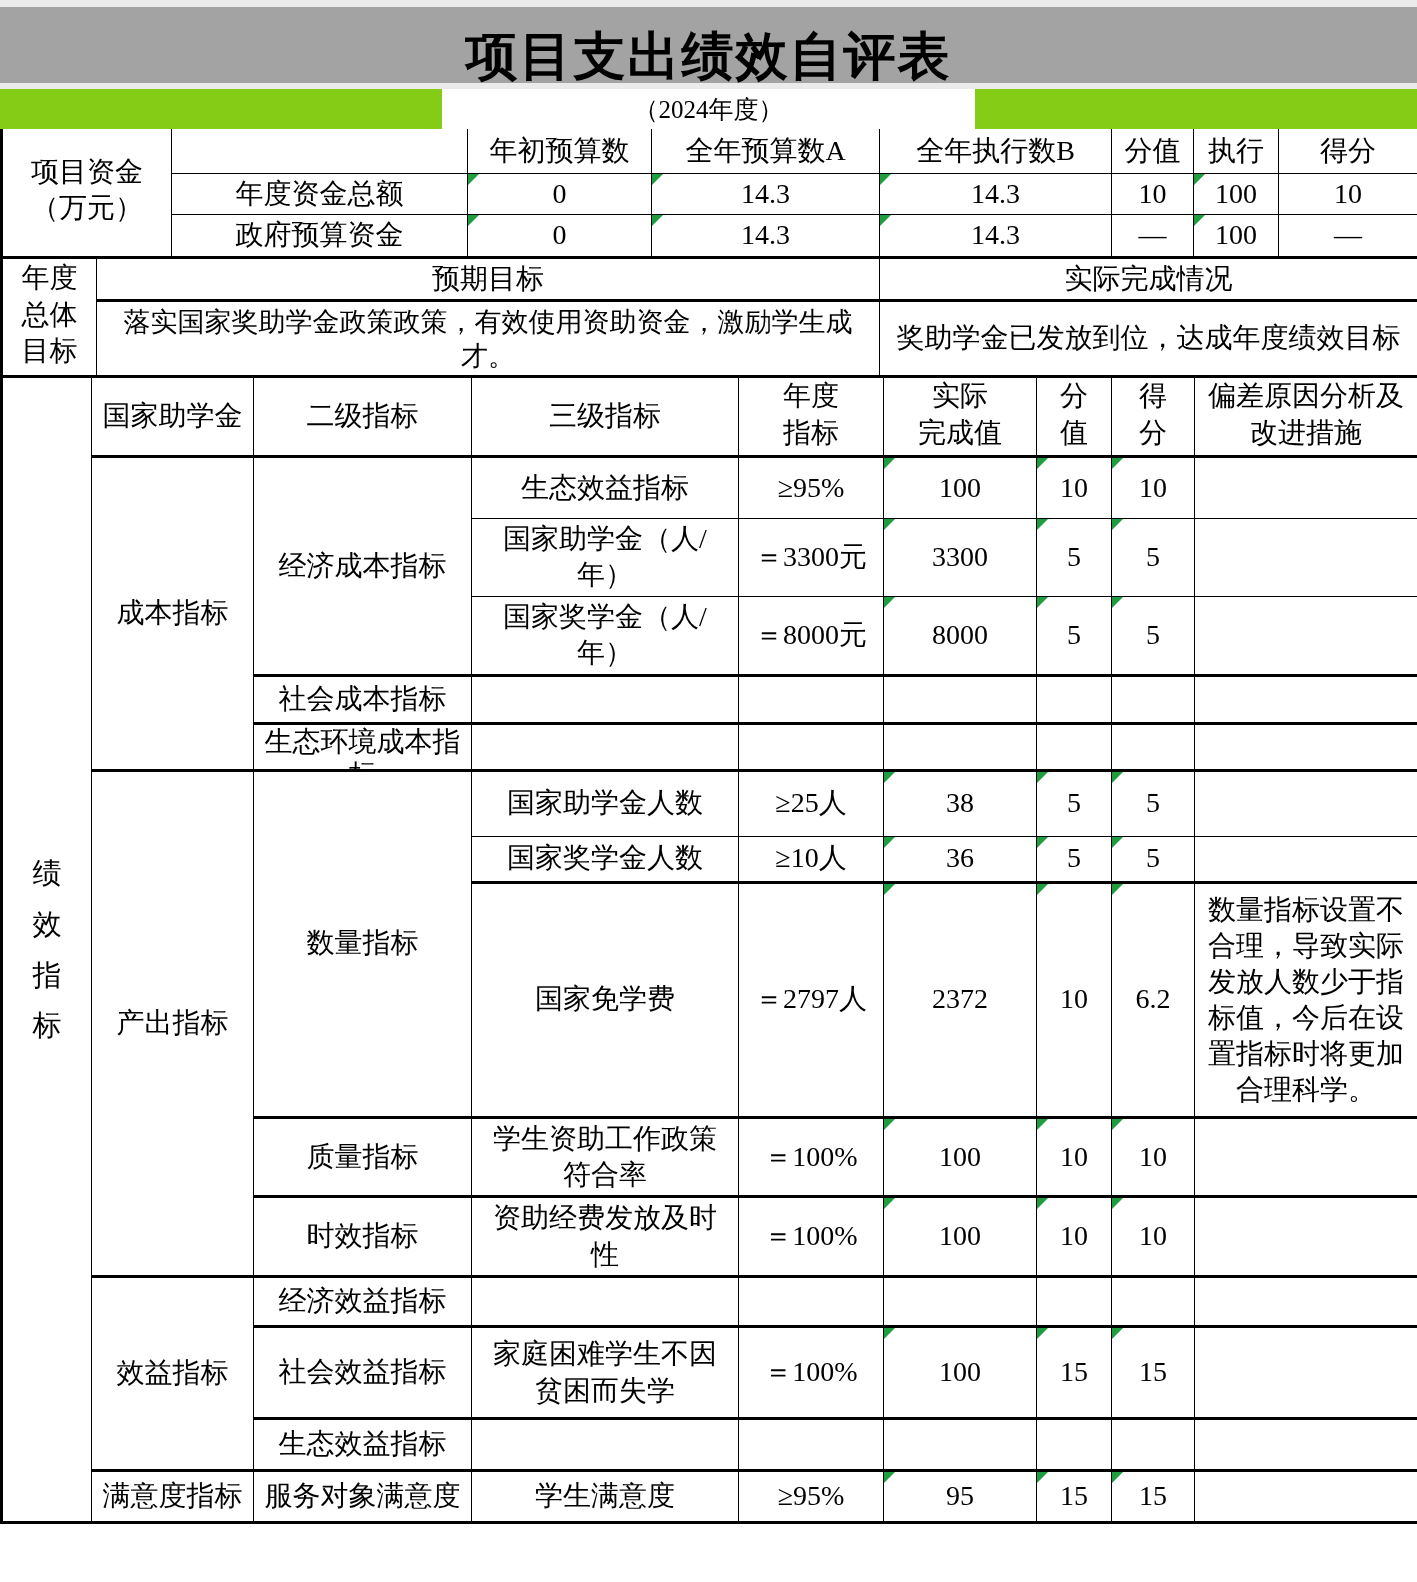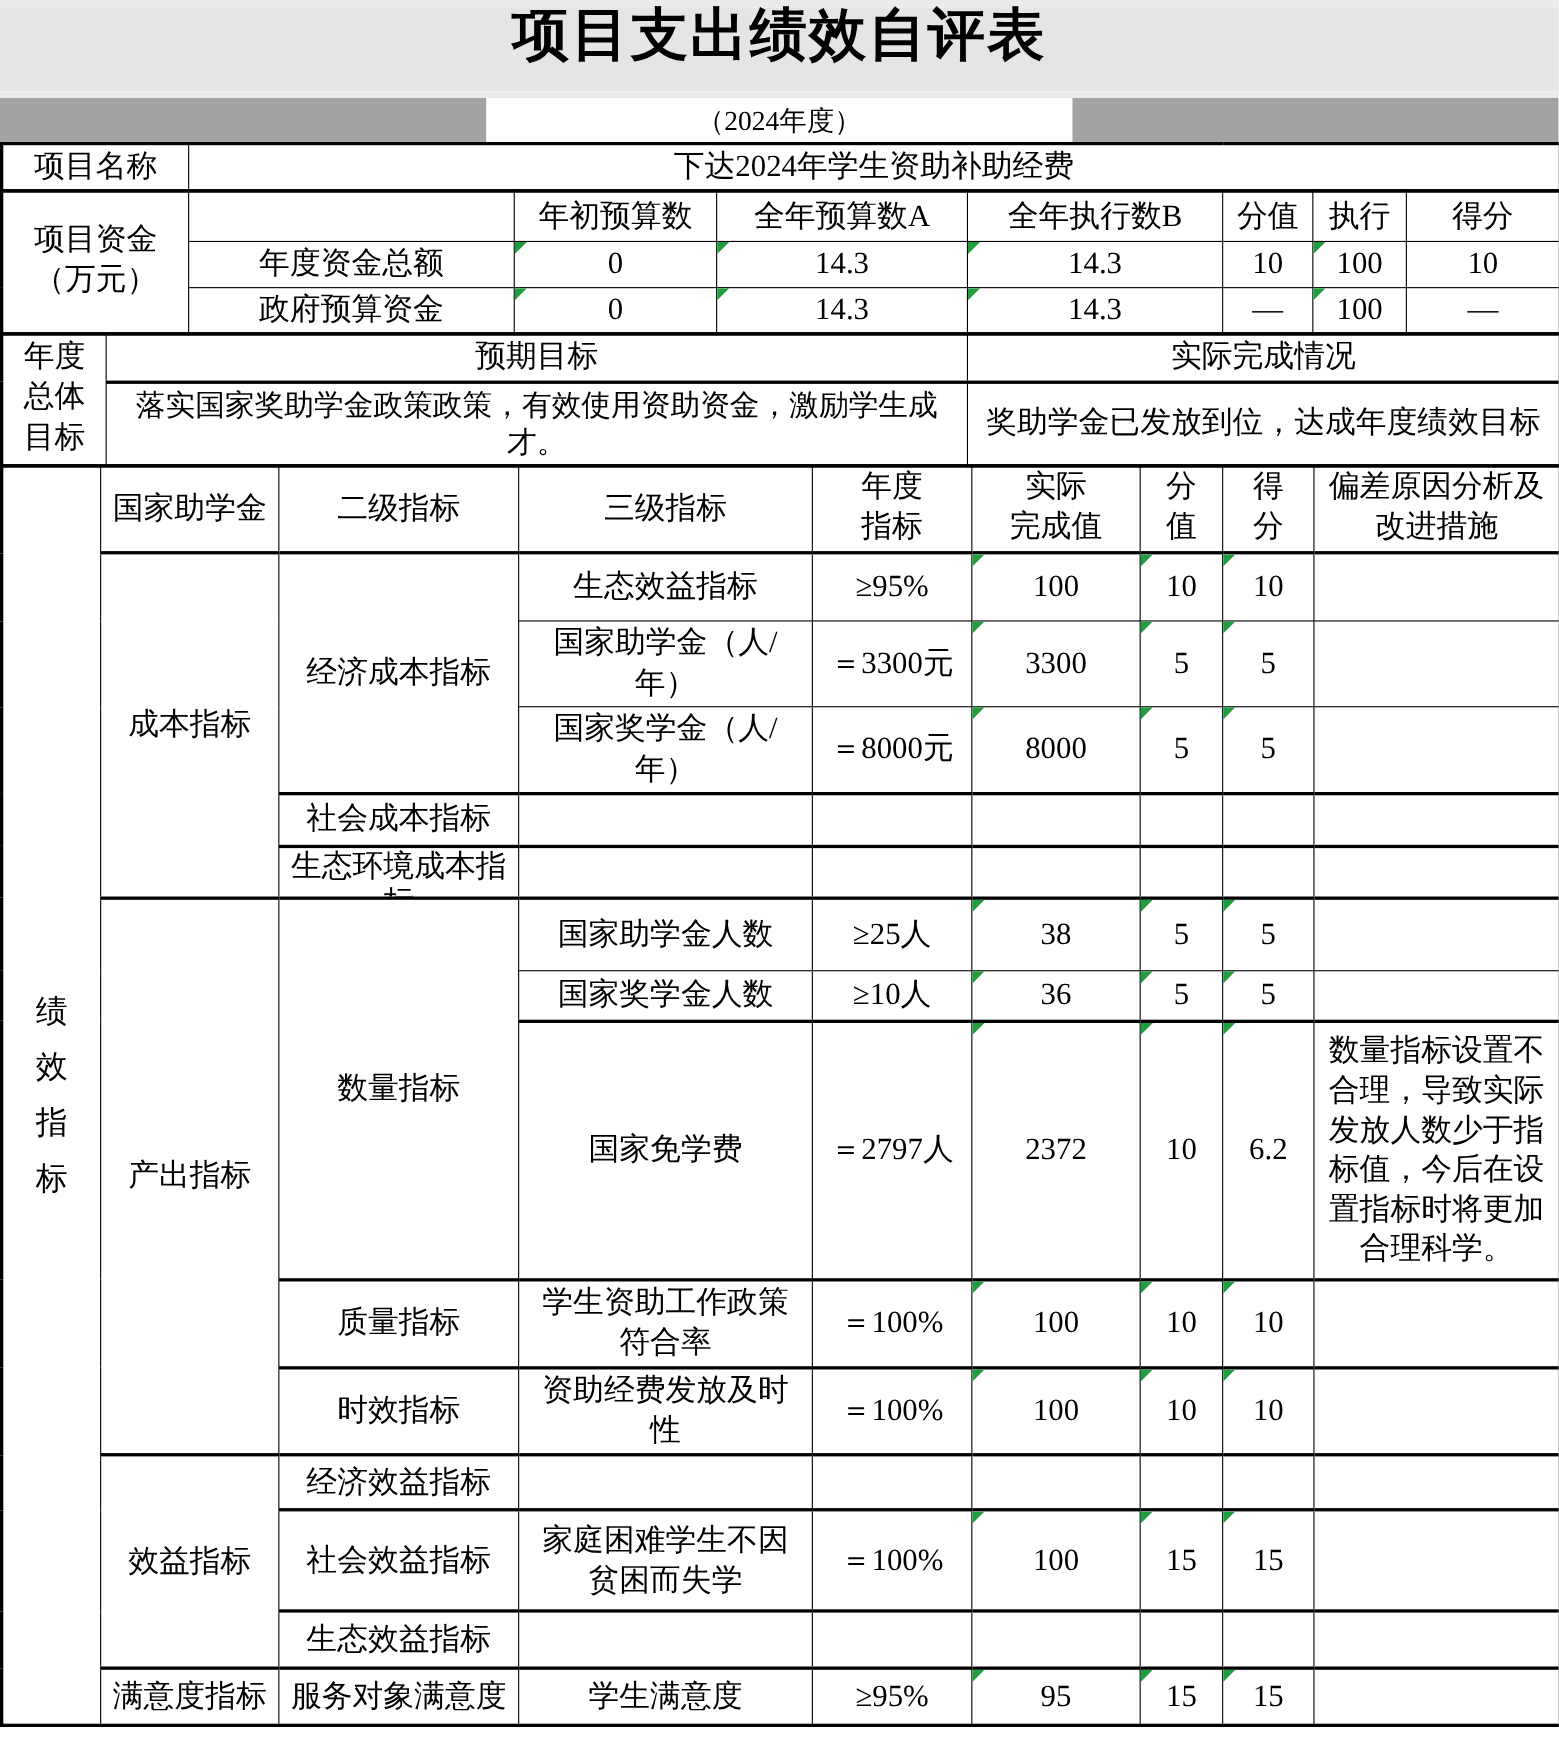--- a/index.html
+++ b/index.html
@@ -4,24 +4,24 @@
 <style>
   html,body{margin:0;padding:0;background:#fff;}
   body{
     width:1417px;
     font-family:"Liberation Serif","DejaVu Serif",serif;
     color:#000;
     -webkit-font-smoothing:antialiased;
   }
   .sheet{width:1417px;}
   .gray-strip{background:#ebebeb;height:7px;width:100%;}
-  .title-row{height:76px;display:flex;align-items:flex-start;justify-content:center;background:#e5e5e5;}
+  .title-row{height:76px;display:flex;align-items:flex-end;justify-content:center;background:#a3a3a3;}
   .doc-title{font-size:52px;font-weight:bold;letter-spacing:2px;line-height:1;}
   .strip2{height:6px;background:#ebebeb;}
-  .subtitle-row{position:relative;height:40px;background:#a3a3a3;padding-left:36px;}
+  .subtitle-row{position:relative;height:40px;background:#84cc16;padding-left:36px;}
   .subtitle-white{position:absolute;left:442px;width:533px;top:0;bottom:0;background:#fff;}
   .subtitle-text{position:absolute;left:0;right:0;top:0;bottom:0;display:flex;align-items:center;justify-content:center;font-size:25px;}
   table{
     border-collapse:collapse;
     table-layout:fixed;
     width:1417px;
     border:3px solid #000;
   }
   table + table{margin-top:-3px;}
   td{
@@ -68,24 +68,20 @@
   </div>
 
   <table>
     <colgroup>
         <col style="width:170px">
         <col style="width:708px">
         <col style="width:232px">
         <col style="width:307px">
       </colgroup>
     <tbody>
-        <tr style="height:43px">
-      <td>项目名称</td>
-      <td colspan="3">下达2024年学生资助补助经费</td>
-    </tr>
   </tbody>
     </table>
 
   <table>
     <colgroup>
         <col style="width:170px">
         <col style="width:296px">
         <col style="width:184px">
         <col style="width:228px">
         <col style="width:232px">

